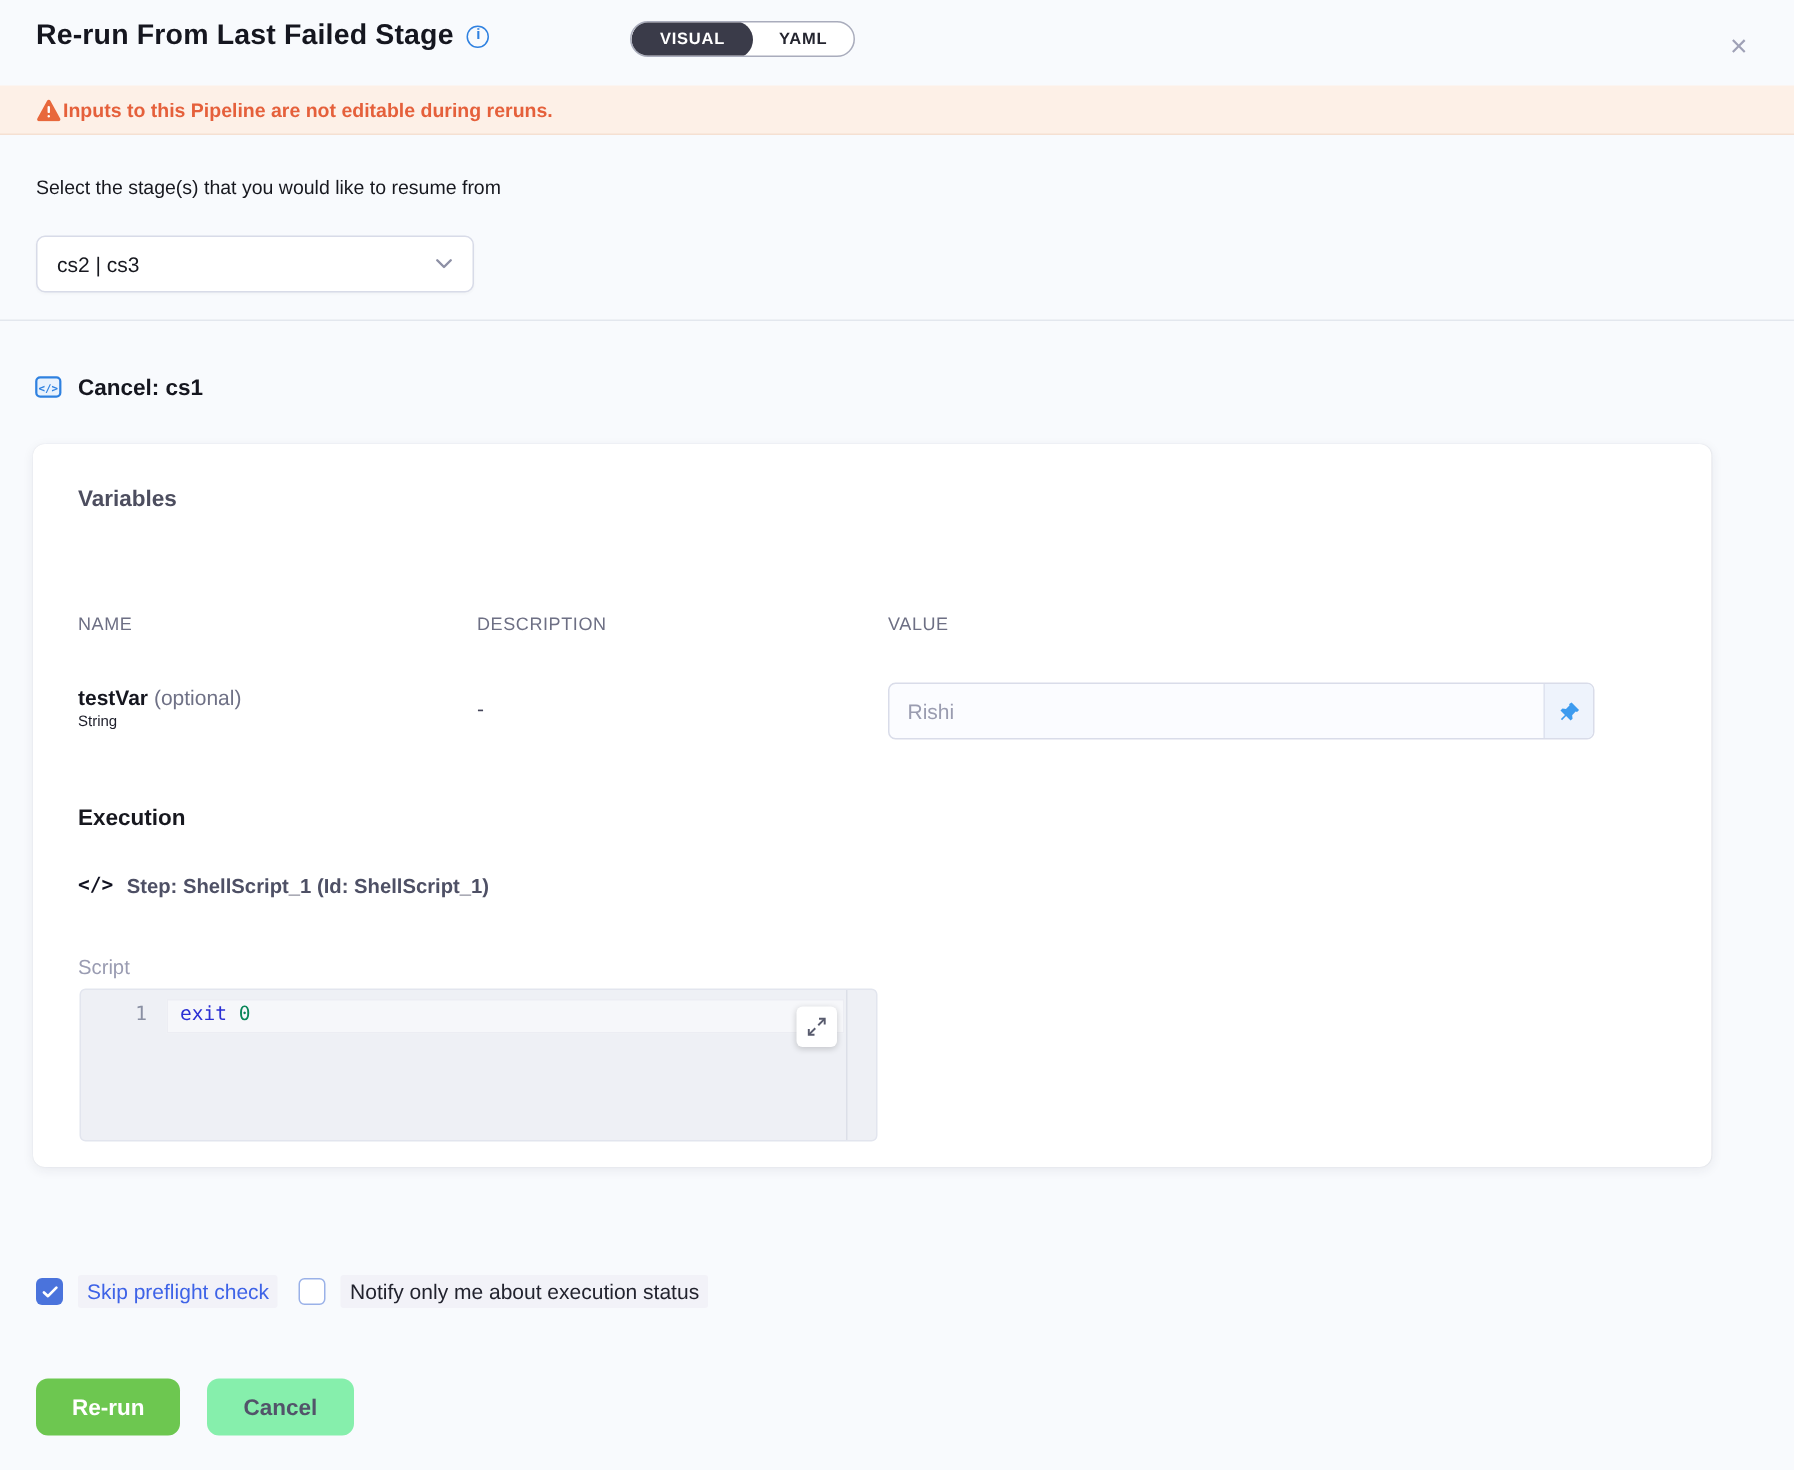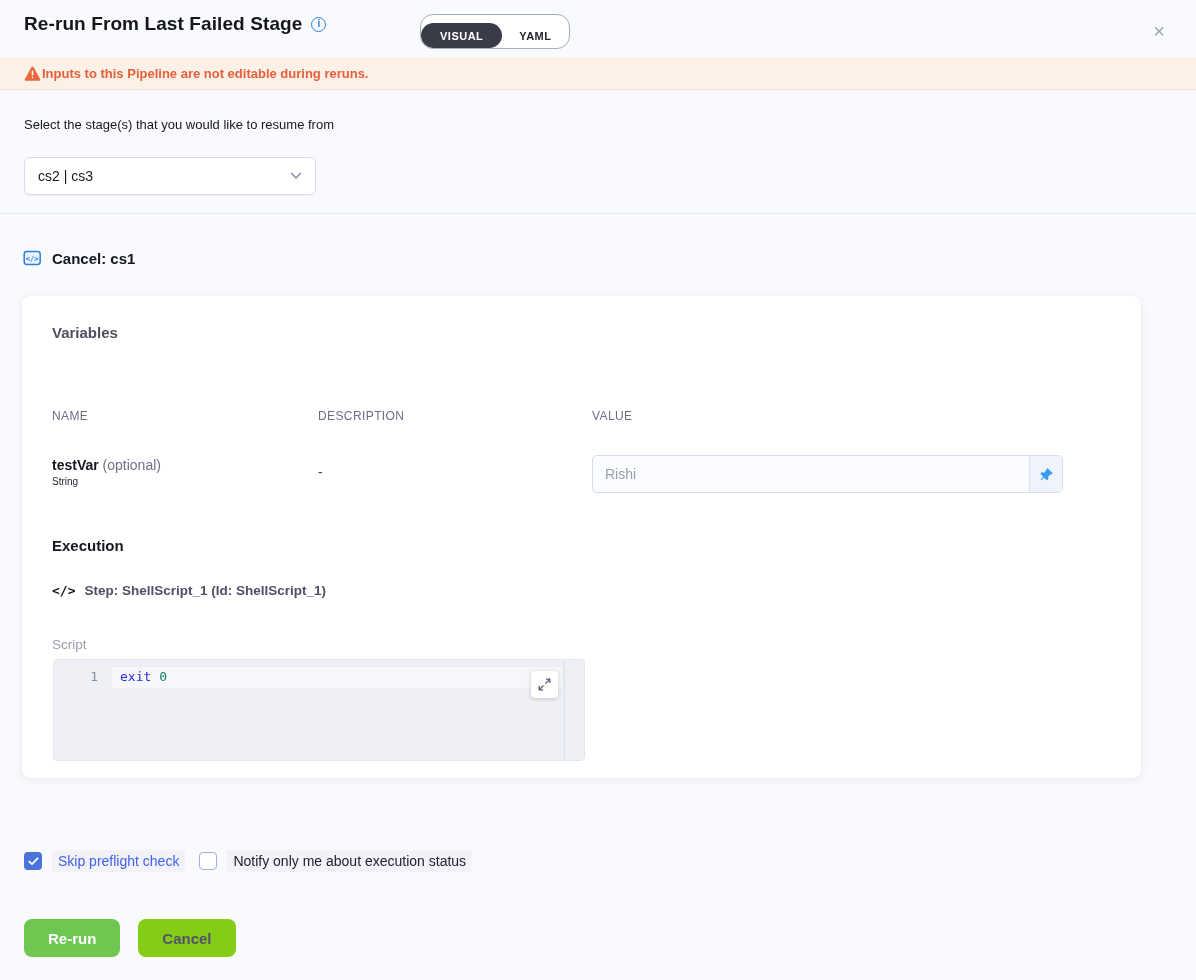--- a/index.html
+++ b/index.html
@@ -10,22 +10,22 @@
   }
   
   .title-row { position:absolute; left:24px; top:13px; display:flex; align-items:center; gap:9px; }
   .page-title { font-size:19px; font-weight:700; color:#15161f; letter-spacing:0.1px; }
   .info-icon {
     width:15px; height:15px; border:1.5px solid var(--primary-blue,#2f81e0); border-radius:50%;
     color:var(--primary-blue,#2f81e0); font-size:10px; font-weight:700;
     display:flex; align-items:center; justify-content:center; line-height:1;
   }
   .toggle {
-    position:absolute; left:420px; top:14px; height:35px; background:#fff;
-    border:1px solid #a9acbc; border-radius:13px; display:flex; align-items:flex-end; overflow:hidden;
+    position:absolute; left:420px; top:14px; height:24px; background:#fff;
+    border:1px solid #a9acbc; border-radius:13px; display:flex; align-items:center; overflow:hidden;
   }
   .toggle .seg {
     font-size:11px; font-weight:700; letter-spacing:0.5px; padding:0 17px; height:25px;
     display:flex; align-items:center; color:#24252f; cursor:pointer; border-radius:13px;
   }
   .toggle .seg.active { background:#3a3b49; color:#fff; padding:0 19px; }
   .close-btn { position:absolute; right:31px; top:21px; font-size:20px; color:#9fa1b6; cursor:pointer; line-height:1; }
   
   .banner {
     position:absolute; left:0; top:57px; width:100%; height:33px;
@@ -95,21 +95,21 @@
   .option { display:flex; align-items:center; cursor:pointer; }
   .checkbox { width:18px; height:18px; border-radius:4px; display:flex; align-items:center; justify-content:center; }
   .checkbox.checked { background:var(--checkbox-blue,#4a73dc); }
   .checkbox.unchecked { background:#fff; border:1.5px solid #9ab1e8; }
   .option .opt-label { margin-left:10px; background:#f2f2f8; padding:3px 6px; border-radius:2px; font-size:14px; color:#22232e; }
   .option.linkstyle .opt-label { color:var(--link-blue,#3e63e7); }
   
   .actions { position:absolute; left:24px; top:919px; display:flex; gap:18px; }
   .btn { height:38px; border:none; border-radius:8px; font-size:15px; font-weight:700; padding:0 24px; cursor:pointer; font-family:"Liberation Sans", sans-serif; }
   .btn-rerun { background:var(--accent-green,#6dc750); color:#fff; min-width:96px; }
-  .btn-cancel { background:#84cc16; color:#52536a; min-width:97px; }
+  .btn-cancel { background:#86efac; color:#52536a; min-width:97px; }
 </style>
 </head>
 <body>
 
 <div class="modal">
 
   <div class="title-row">
     <span class="page-title">Re-run From Last Failed Stage</span>
     <span class="info-icon">i</span>
   </div>

